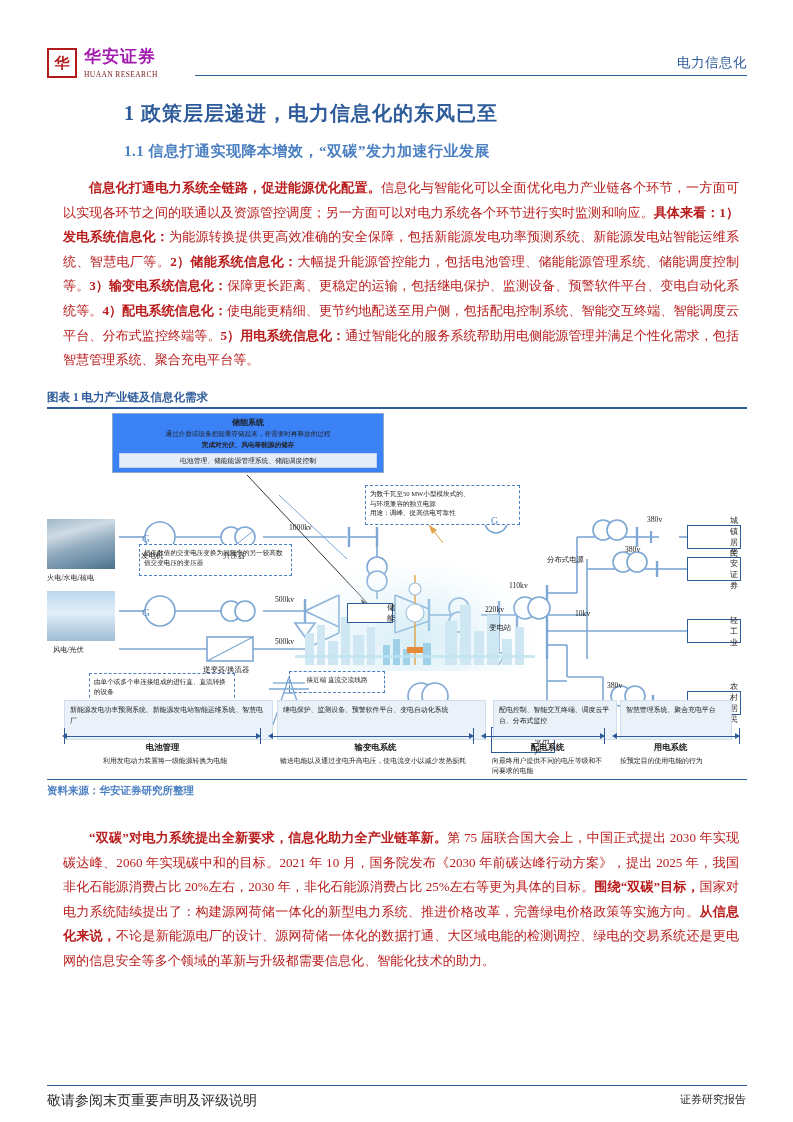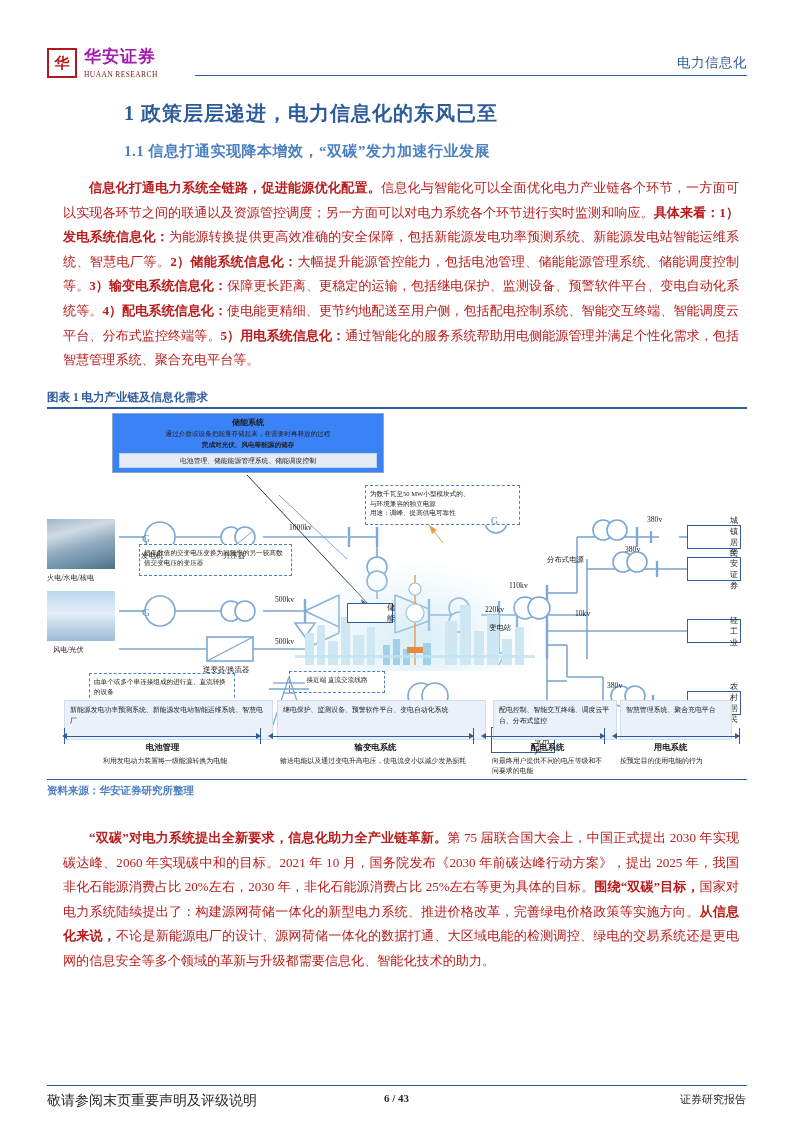--- a/index.html
+++ b/index.html
@@ -419,16 +419,15 @@
 
   <div class="fig-rule-bot"></div>
   <div class="fig-source">资料来源：华安证券研究所整理</div>
 
   <div class="para" id="para2">
     <b>“双碳”对电力系统提出全新要求，信息化助力全产业链革新。</b><span>第 75 届联合国大会上，中国正式提出 2030 年实现碳达峰、2060 年实现碳中和的目标。2021 年 10 月，国务院发布《2030 年前碳达峰行动方案》，提出 2025 年，我国非化石能源消费占比 20%左右，2030 年，非化石能源消费占比 25%左右等更为具体的目标。</span><b>围绕“双碳”目标，</b><span>国家对电力系统陆续提出了：构建源网荷储一体化的新型电力系统、推进价格改革，完善绿电价格政策等实施方向。</span><b>从信息化来说，</b><span>不论是新能源电厂的设计、源网荷储一体化的数据打通、大区域电能的检测调控、绿电的交易系统还是更电网的信息安全等多个领域的革新与升级都需要信息化、智能化技术的助力。</span>
   </div>
 
   <div class="footer-rule"></div>
   <div class="footer-left">敬请参阅末页重要声明及评级说明</div>
-  <div class="footer-center">6 / 43</div>
   <div class="footer-right">证券研究报告</div>
 
 </div>
 
 </body></html>

